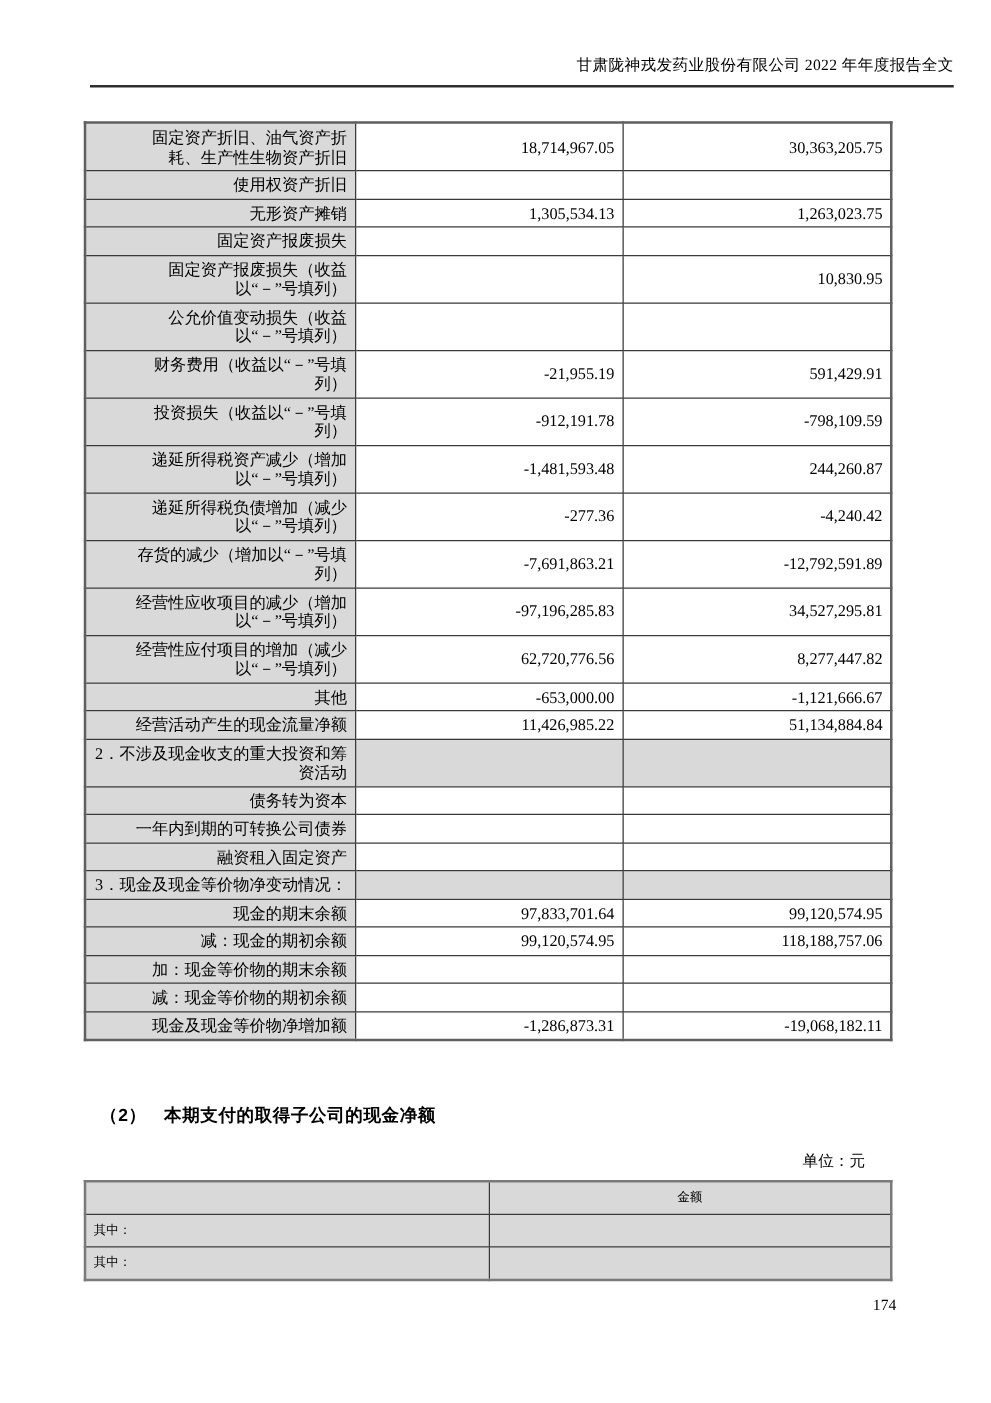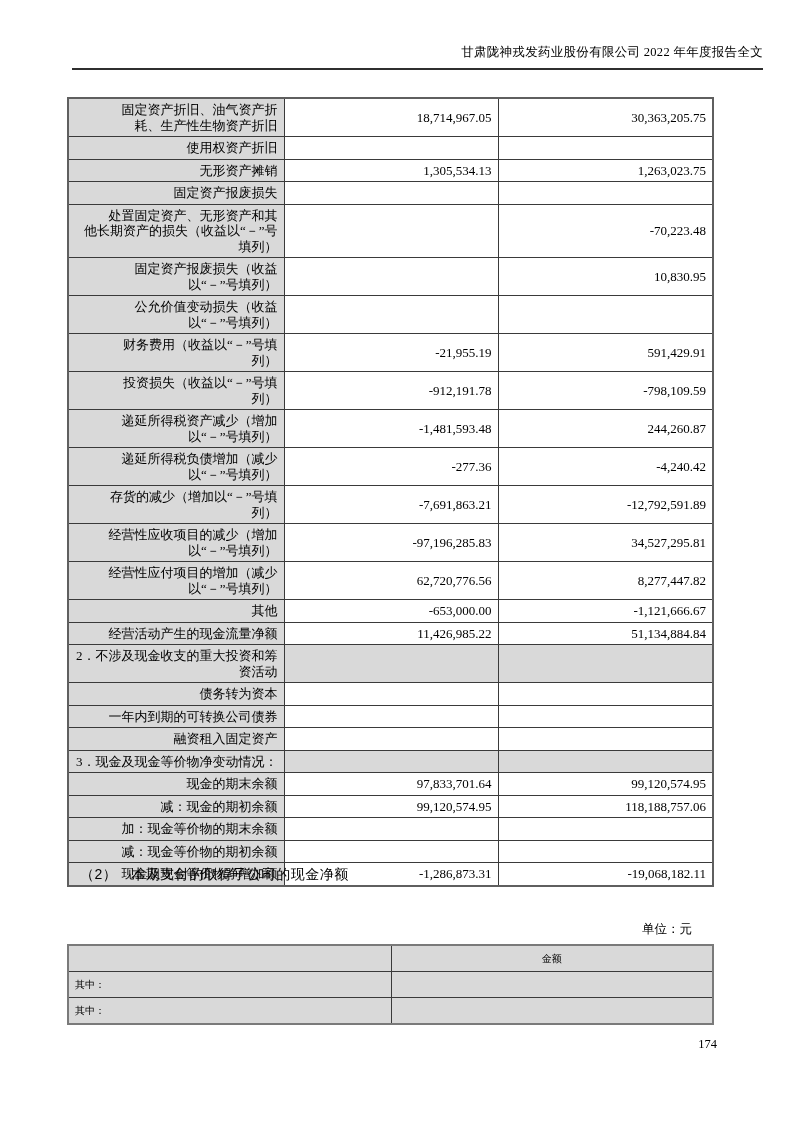--- a/index.html
+++ b/index.html
@@ -37,23 +37,23 @@
     word-break:break-all;
   }
   td.c-label{background:#d9d9d9;text-align:right;}
   td.c-val{text-align:right;padding-right:10px;background:#ffffff;}
   tr.full-shade td.c-val{background:#d9d9d9;}
   .ind0{text-indent:0;}
   .ind1{text-indent:14px;}
   .ind2{text-indent:26px;}
   .section-heading{
     position:absolute;
-    top:866px;left:80px;
+    top:884px;left:80px;
     font-family:"Liberation Sans","DejaVu Sans",sans-serif;
-    font-weight:normal;
+    font-weight:bold;
     font-size:14px;
     letter-spacing:0.5px;
   }
   .section-heading .h-num{margin-right:14px;}
   .unit-label{
     position:absolute;
     top:921px;left:52px;width:640px;
     text-align:right;
     font-size:12.5px;
   }
@@ -106,25 +106,20 @@
         </tr>
         <tr>
           <td class="c-label ind2">无形资产摊销</td>
           <td class="c-val">1,305,534.13</td>
           <td class="c-val">1,263,023.75</td>
         </tr>
         <tr>
           <td class="c-label ind2">固定资产报废损失</td>
           <td class="c-val"></td>
           <td class="c-val"></td>
-        </tr>
-        <tr>
-          <td class="c-label ind2">处置固定资产、无形资产和其他长期资产的损失（收益以“－”号填列）</td>
-          <td class="c-val"></td>
-          <td class="c-val">-70,223.48</td>
         </tr>
         <tr>
           <td class="c-label ind2">固定资产报废损失（收益以“－”号填列）</td>
           <td class="c-val"></td>
           <td class="c-val">10,830.95</td>
         </tr>
         <tr>
           <td class="c-label ind2">公允价值变动损失（收益以“－”号填列）</td>
           <td class="c-val"></td>
           <td class="c-val"></td>

